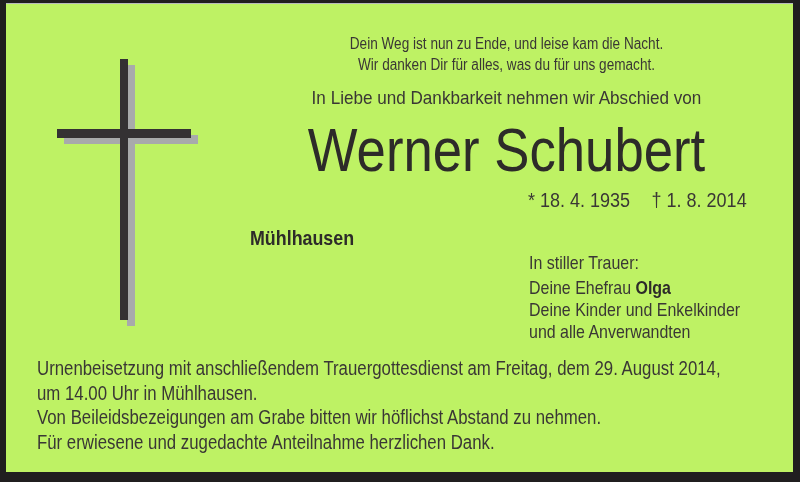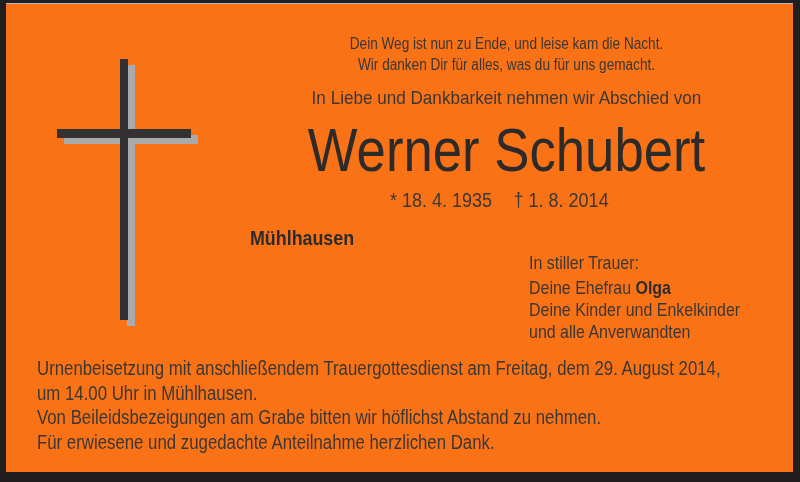--- a/index.html
+++ b/index.html
@@ -4,21 +4,21 @@
 <style>
   html, body { margin: 0; padding: 0; }
   body {
     width: 800px; height: 482px;
     background: #ffffff;
     font-family: "Liberation Sans", sans-serif;
     color: #343230;
     overflow: hidden;
     position: relative;
   }
-  .page { position: absolute; inset: 0; background: #f97316; }
+  .page { position: absolute; inset: 0; background: #bef264; }
 
   
   .b-top    { position: absolute; top: 0; left: 0; right: 0; height: 3px; background: #201e1f; }
   .b-top-sh { position: absolute; top: 3px; left: 6px; right: 7px; height: 1px; background: #b9bbbc; }
   .b-left   { position: absolute; top: 0; left: 0; bottom: 0; width: 6px; background: #201e1f; }
   .b-right  { position: absolute; top: 0; right: 0; bottom: 0; width: 7px; background: #201e1f; }
   .b-bottom { position: absolute; left: 0; right: 0; bottom: 0; height: 10px; background: #201e1f; }
 
   
   .cross { position: absolute; left: 0; top: 0; }
@@ -41,21 +41,21 @@
     white-space: nowrap;
   }
   .name {
     position: absolute; left: 220px; right: 7px; top: 115px;
     text-align: center; font-size: 62px; line-height: 70px;
     color: #2d2b29; transform: scaleX(0.85); transform-origin: 50% 50%;
     white-space: nowrap; letter-spacing: 0px;
   }
   .dates {
     position: absolute; left: 252px; right: 53px; top: 188px;
-    display: flex; justify-content: center;
+    display: flex; justify-content: flex-end;
     font-size: 20px; line-height: 24px; color: #3a3735;
     white-space: nowrap;
   }
   .dates .birth { transform: scaleX(0.9); transform-origin: 0 50%; }
   .dates .death { transform: scaleX(0.9); transform-origin: 100% 50%; }
   .place {
     position: absolute; left: 250px; top: 226px;
     font-size: 21px; font-weight: bold; color: #2d2b29;
     transform: scaleX(0.85); transform-origin: 0 50%;
     white-space: nowrap;

